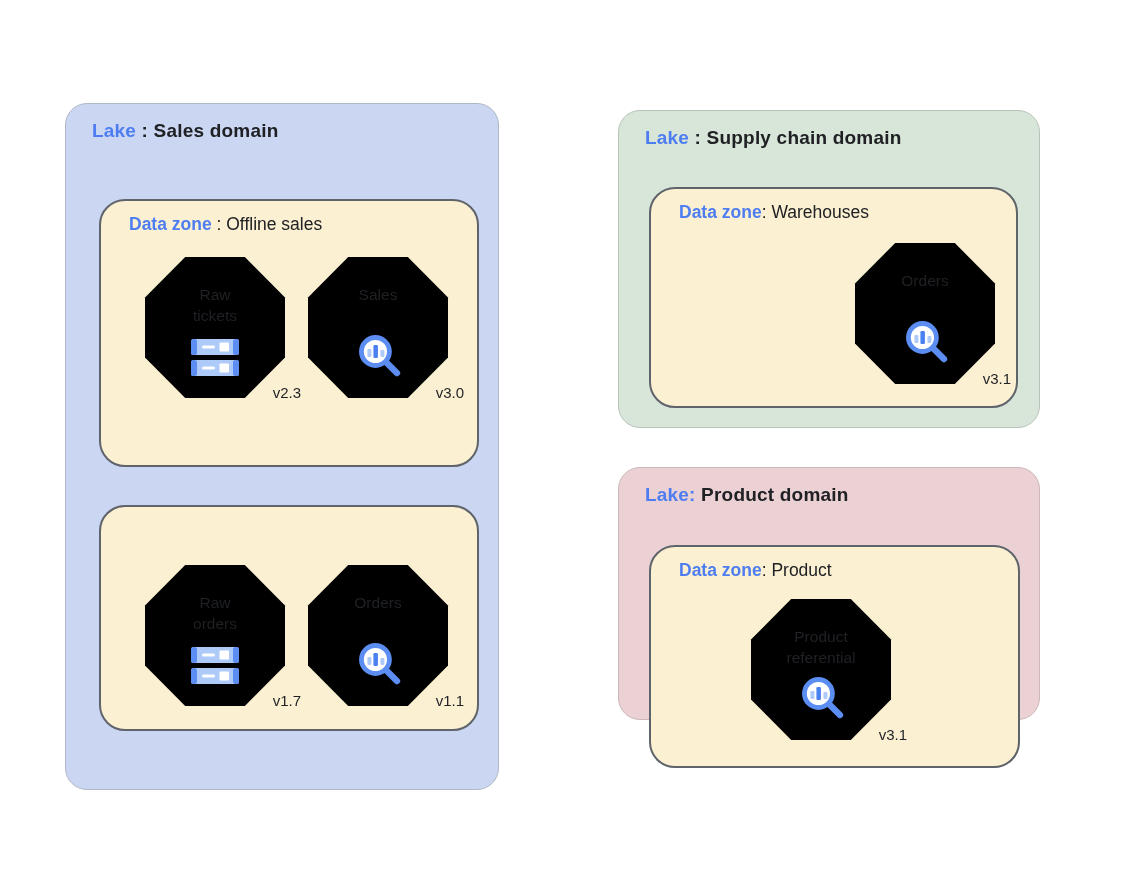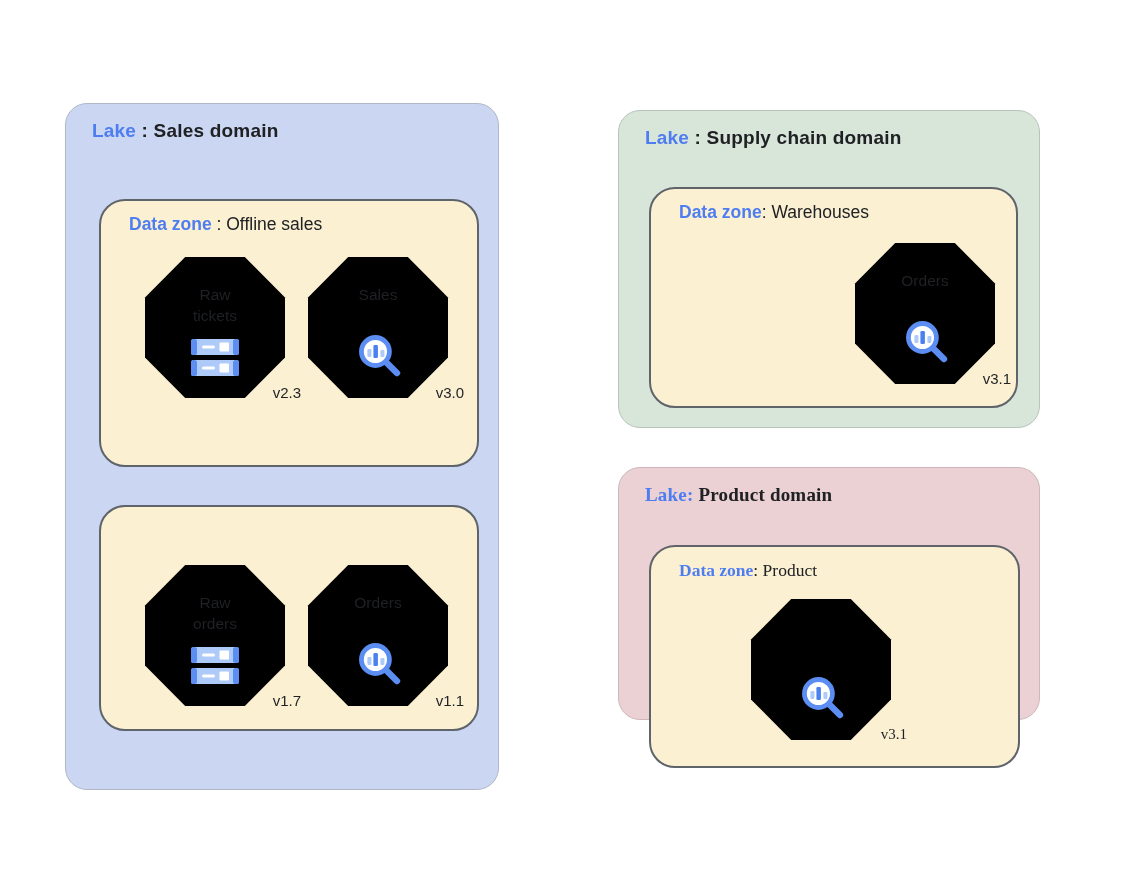--- a/index.html
+++ b/index.html
@@ -5,21 +5,21 @@
   * { box-sizing: border-box; margin: 0; padding: 0; }
   html, body { width: 1128px; height: 880px; background: #ffffff;
     font-family: "Liberation Sans", sans-serif; position: relative; overflow: hidden; }
 
   .canvas { position: absolute; inset: 0; }
 
   
   .lake { position: absolute; border-radius: 22px; border: 1.5px solid #b6bdc8; }
   #lake-sales   { left: 65px;  top: 103px; width: 434px; height: 687px; background: #cbd7f2; border-color: #b0b8c7; }
   #lake-supply  { left: 618px; top: 110px; width: 422px; height: 318px; background: #d8e5d9; border-color: #b8c3ba; }
-  #lake-product { left: 618px; top: 467px; width: 422px; height: 253px; background: #ebd1d4; border-color: #cdb7ba; font-family: Liberation Serif, serif; }
+  #lake-product { left: 618px; top: 467px; width: 422px; height: 253px; background: #ebd1d4; border-color: #cdb7ba; }
 
   .lake-label { position: absolute; left: 26px; top: 16px; font-size: 19px;
     font-weight: 700; color: #202124; letter-spacing: .2px; white-space: pre; }
   .kw { color: #4e7df1; }
 
   
   .zone { position: absolute; background: #fbf0d2; border: 2px solid #5f646b; border-radius: 26px; }
   #zone-offline    { left: 33px; top: 95px;  width: 380px; height: 268px; }
   #zone-online     { left: 33px; top: 401px; width: 380px; height: 226px; }
   #zone-warehouses { left: 30px; top: 76px;  width: 369px; height: 221px; border-radius: 26px; }
@@ -162,20 +162,22 @@
   <section class="lake" id="lake-product">
     <div class="lake-label"><span class="kw">Lake:</span><span> Product domain</span></div>
 
     <section class="zone" id="zone-products">
       <div class="zone-label"><span class="kw">Data zone</span><span>: Product</span></div>
 
       <div class="module" id="m-product-ref">
         <svg class="oct oct-black" width="144" height="145" viewBox="0 0 144 145">
             <use href="#octagon-shape"></use>
           </svg>
+        <div class="module-name">Product
+referential</div>
         <span class="module-icon icon-search"><svg width="48" height="48" viewBox="0 0 48 48">
               <use href="#search-insights-glyph"></use>
             </svg></span>
         <div class="module-version">v3.1</div>
       </div>
     </section>
   </section>
 
 </div>
 

